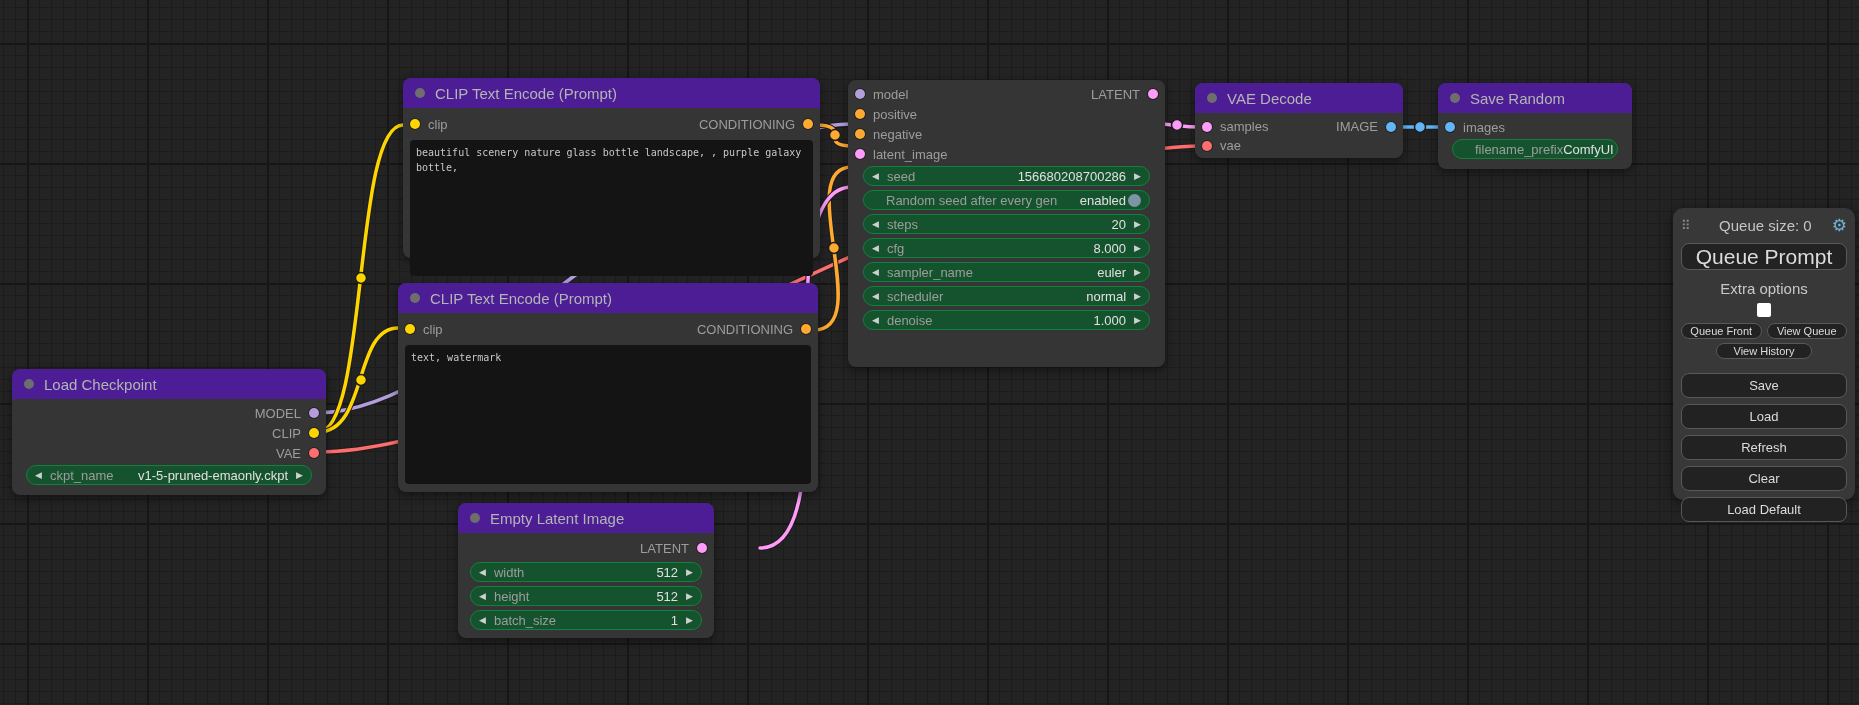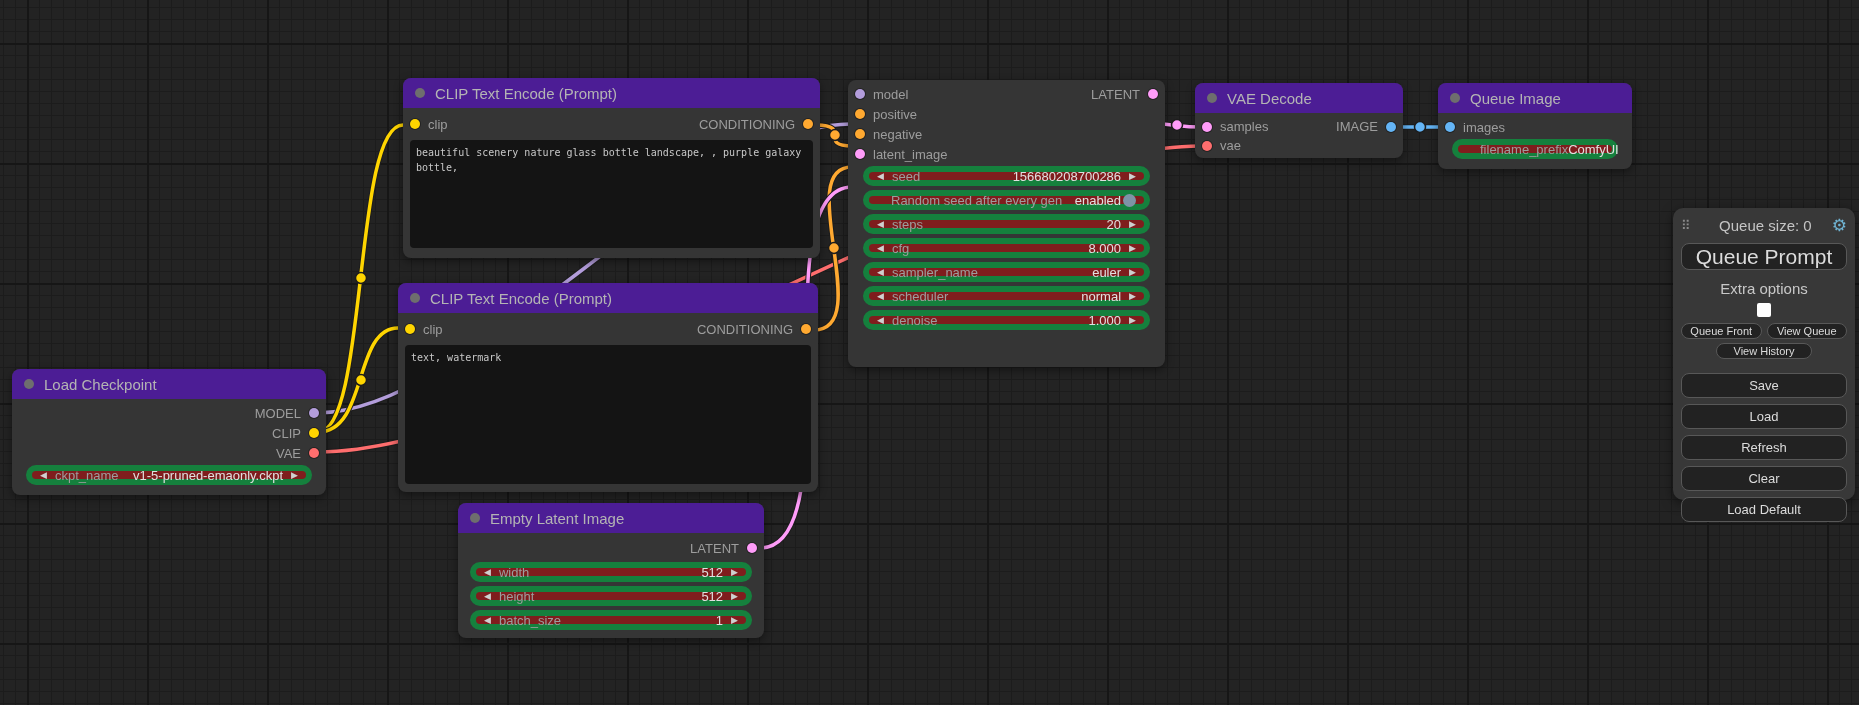--- a/index.html
+++ b/index.html
@@ -33,22 +33,22 @@
   .cdot { width:10px; height:10px; border-radius:50%; background:#6e6e6e; flex:0 0 auto; }
   .slots { position:relative; }
   .slot { display:flex; align-items:center; gap:8px; height:20px; padding:0 7px; font-size:13px; white-space:nowrap;text-align:right; }
   .slot.out { justify-content:flex-end; }
   .slot.abs-out { position:absolute; top:0; right:0; }
   .pdot { width:10px; height:10px; border-radius:50%; flex:0 0 auto; box-shadow:0 0 0 1px rgba(0,0,0,.35); }
   .c-model{background:#B39DDB} .c-clip{background:#FFD500} .c-vae{background:#FF6E6E}
   .c-cond{background:#FFA931} .c-latent{background:#FF9CF9} .c-image{background:#64B5F6}
 
   .widget {
-    height:20px; margin:0 15px 4px 15px; background:#7f1d1d;
-    border:6px solid #15803d; border-radius:10px;
+    height:20px; margin:0 15px 4px 15px; background:#14532d;
+    border:1px solid #15803d; border-radius:10px;
     display:flex; align-items:center; padding:0 8px; font-size:13px; white-space:nowrap;
   }
   .widget .arrow { color:#cfcfcf; font-size:9px; line-height:1; }
   .widget .wname { color:#9d9d9d; margin-left:8px; }
   .widget .wval  { color:#e0e0e0; margin-left:auto; margin-right:8px; }
   .widget.no-arrows .wname { margin-left:14px; }
   .widget.no-arrows .wval { margin-right:2px; }
   .toggle { width:13px; height:13px; border-radius:50%; background:#7d94a6; flex:0 0 auto; }
 
   .ta {
@@ -56,34 +56,34 @@
     font-family:"DejaVu Sans Mono", monospace; font-size:10px; line-height:1.5;
     padding:5px 6px; white-space:pre-wrap; word-break:break-word; overflow:hidden;
   }
 
   
   #n-lc { left:12px;  top:369px; width:314px; height:126px; }
   #n-lc .slots { margin-top:4px; }
   #n-lc .widget { margin:2px 14px 0 14px; }
   #n-ct { left:403px; top:78px;  width:417px; height:180px; }
   #n-ct .slots { margin-top:6px; height:22px; }
-  #n-ct .ta { margin:4px 7px 0 7px; height:108px; }
+  #n-ct .ta { margin:4px 7px 0 7px; height:136px; }
   #n-cb { left:398px; top:283px; width:420px; height:209px; }
   #n-cb .slots { margin-top:6px; height:22px; }
   #n-cb .ta { margin:4px 7px 0 7px; height:139px; }
   #n-ks { left:848px; top:80px;  width:317px; height:287px; }
   #n-ks .slots { margin-top:4px; }
   #n-ks .widgets { margin-top:2px; }
   #n-vd { left:1195px; top:83px; width:208px; height:75px; }
   #n-vd .slots { margin-top:4px; }
   #n-vd .slot { height:19px; }
   #n-si { left:1438px; top:83px; width:194px; height:86px; }
   #n-si .slots { margin-top:4px; }
   #n-si .widget { margin:2px 14px 0 14px; }
-  #n-el { left:458px; top:503px; width:306px; height:135px; }
+  #n-el { left:458px; top:503px; width:256px; height:135px; }
   #n-el .slots { margin-top:5px; }
   #n-el .widget { margin:0 12px 4px 12px; }
   #n-el .widgets { margin-top:4px; }
 
   
   #menu {
     position:absolute; z-index:3; left:1673px; top:208px; width:182px; height:292px;
     background:#383838; border-radius:10px; box-shadow:0 3px 12px rgba(0,0,0,.5);
     color:#c8c8c8; padding:7px 8px 0 8px;
   }
@@ -298,21 +298,21 @@
       <div class="slot">
         <span class="pdot c-vae"></span>
         <span>vae</span>
       </div>
     </div>
   </div>
 
   <div class="node" id="n-si">
     <div class="ntitle">
       <span class="cdot"></span>
-      <span>Queue Image</span>
+      <span>Save Random</span>
     </div>
     <div class="slots">
       <div class="slot">
         <span class="pdot c-image"></span>
         <span>images</span>
       </div>
     </div>
     <div class="widget no-arrows">
       <span class="wname">filename_prefix</span>
       <span class="wval">ComfyUI</span>

